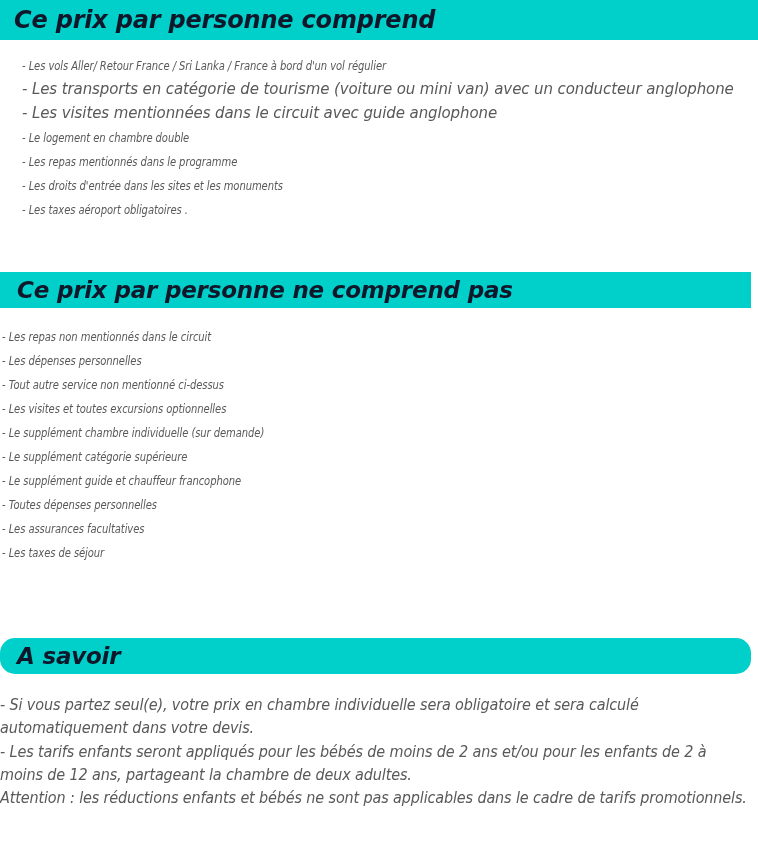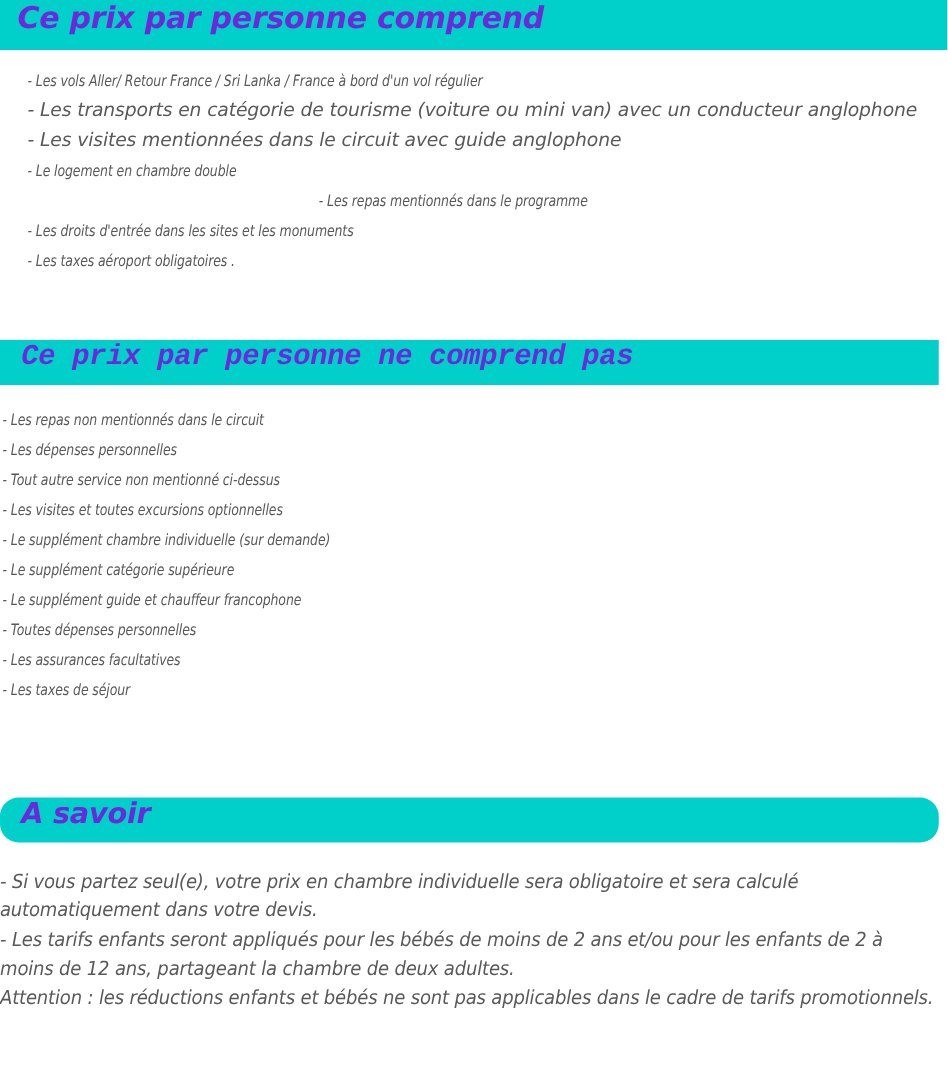--- a/index.html
+++ b/index.html
@@ -18,27 +18,27 @@
   .page {
     position: relative;
     width: 758px;
     height: 867px;
     background: #ffffff;
   }
 
   
   .section-header {
     background: #00cfca;
-    color: #6d28d9;
+    color: #0f172a;
     font-family: "DejaVu Sans", sans-serif;
     font-style: italic;
     font-weight: bold;
     box-sizing: border-box;
     display: flex;
-    align-items: flex-start;
+    align-items: center;
   }
 
   .section-header .header-title {
     display: block;
     white-space: nowrap;
     letter-spacing: -0.2px;
   }
 
   .section-header.bar-full {
     width: 758px;
@@ -50,21 +50,20 @@
   
   .bar-1 {
     height: 40px;
     padding-left: 14px;
     font-size: 24px;
   }
   .bar-2 {
     height: 36px;
     padding-left: 17px;
     font-size: 23px;
-    font-family: Liberation Mono, monospace;
   }
   .bar-3 {
     height: 36px;
     padding-left: 17px;
     font-size: 23px;
   }
 
   
   .section-body {
     box-sizing: border-box;
@@ -143,21 +142,21 @@
     </div>
     <div class="list-item" style="padding-left:2px;">
       <span class="t-wide" style="display:inline-block;">- Les transports en catégorie de tourisme (voiture ou mini van) avec un conducteur anglophone</span>
     </div>
     <div class="list-item" style="padding-left:2px;">
       <span class="t-wide" style="display:inline-block;">- Les visites mentionnées dans le circuit avec guide anglophone</span>
     </div>
     <div class="list-item" style="padding-left:2px;">
       <span class="t-cond" style="display:inline-block;">- Le logement en chambre double</span>
     </div>
-    <div class="list-item" style="padding-left:2px;text-align:center;">
+    <div class="list-item" style="padding-left:2px;">
       <span class="t-cond" style="display:inline-block;">- Les repas mentionnés dans le programme</span>
     </div>
     <div class="list-item" style="padding-left:2px;">
       <span class="t-cond" style="display:inline-block;">- Les droits d'entrée dans les sites et les monuments</span>
     </div>
     <div class="list-item" style="padding-left:2px;">
       <span class="t-cond" style="display:inline-block;">- Les taxes aéroport obligatoires .</span>
     </div>
   </div>
 

